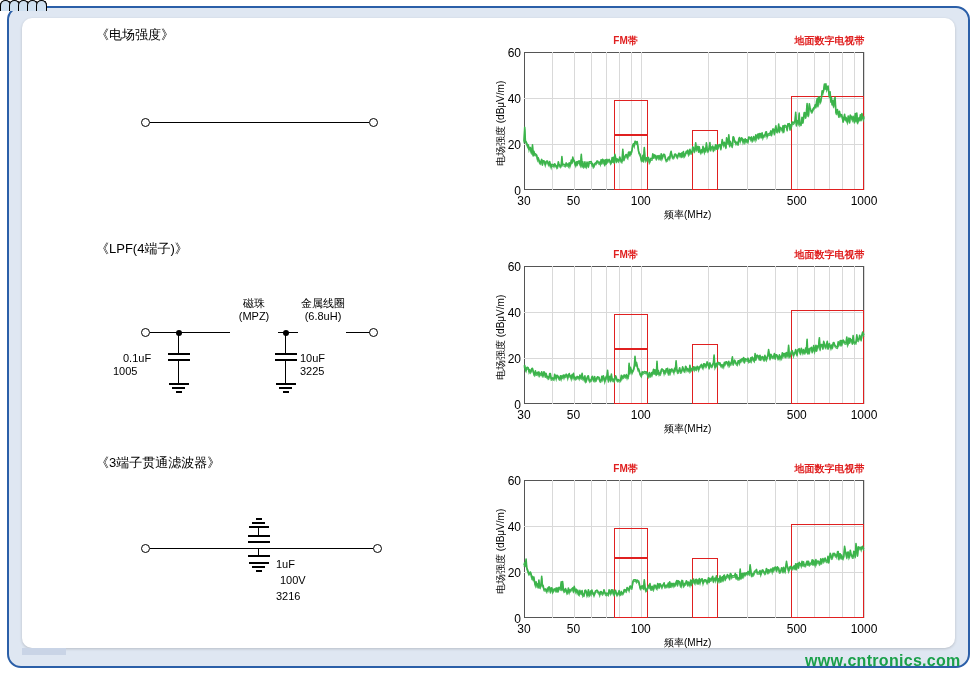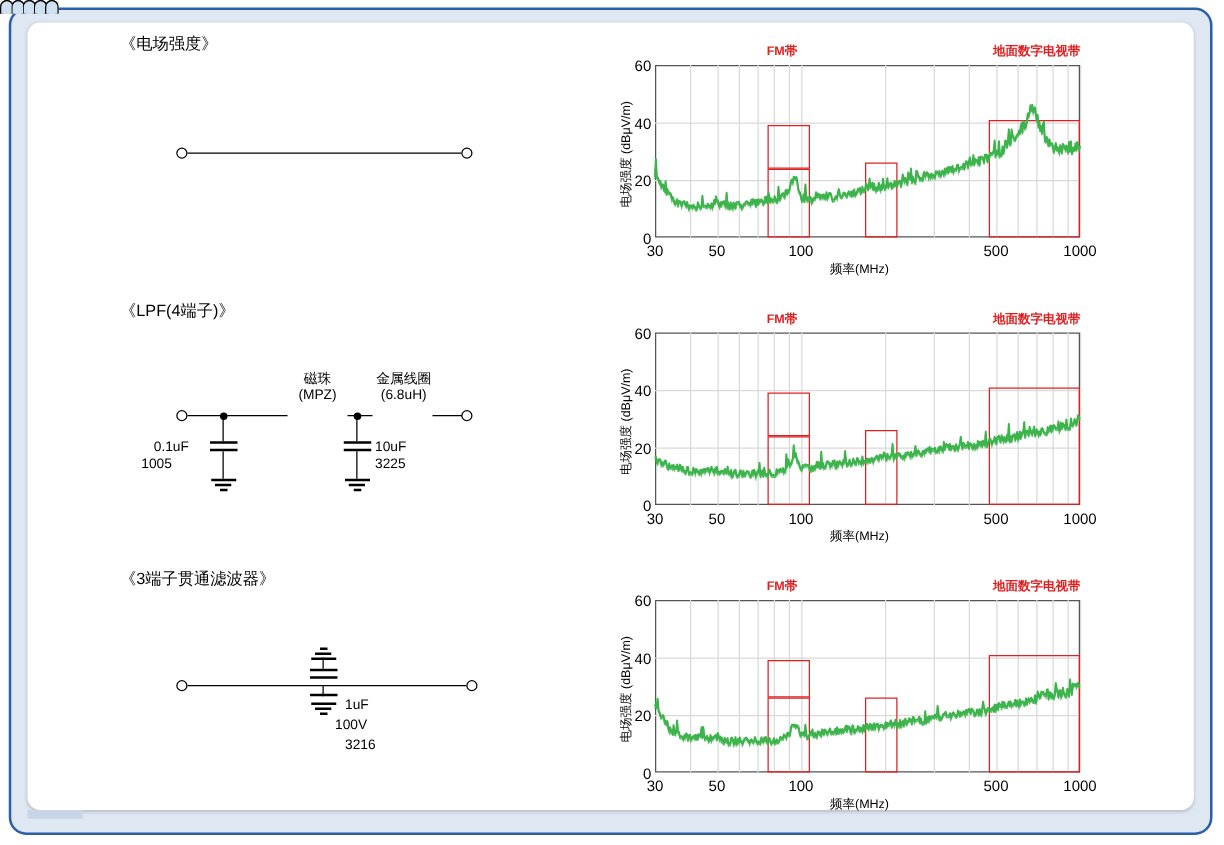--- a/index.html
+++ b/index.html
@@ -154,21 +154,21 @@
     <div class="vwire" style="left:258px;top:526px;height:9px;"></div>
     <div class="capplate" style="left:248px;top:535px;"></div>
     <div class="capplate" style="left:248px;top:541px;"></div>
     <div class="capplate" style="left:248px;top:555px;"></div>
     <div class="vwire" style="left:258px;top:548px;height:9px;"></div>
     <div class="gnd1" style="left:249px;top:562px;"></div>
     <div class="gnd2" style="left:252px;top:566px;"></div>
     <div class="gnd3" style="left:256px;top:570px;"></div>
 
     <div class="lbl" style="left:276px;top:558px;">1uF</div>
-    <div class="lbl" style="left:268px;top:574px;">100V</div>
+    <div class="lbl" style="left:280px;top:574px;">100V</div>
     <div class="lbl" style="left:276px;top:590px;">3216</div>
   </div>
 
   <div id="charts-host">
       <div class="chart" style="left: 0px; top: 0px;">
         <div class="plot" style="left: 524px; top: 52px; width: 340px; height: 138px;"></div>
         <div class="gl" style="left: 551.894px; top: 52px; width: 1px; height: 138px;"></div>
         <div class="gl" style="left: 573.53px; top: 52px; width: 1px; height: 138px;"></div>
         <div class="gl" style="left: 591.208px; top: 52px; width: 1px; height: 138px;"></div>
         <div class="gl" style="left: 606.155px; top: 52px; width: 1px; height: 138px;"></div>
@@ -287,13 +287,14 @@
         <div class="band" style="left: 790.792px; top: 523.7px; width: 73.2079px; height: 94.3px;"></div>
         <div class="bandlbl" style="left: 613.344px; top: 462px; color: rgb(224, 32, 32);">FM帯</div>
         <div class="bandlbl" style="left: 794.416px; top: 462px; color: rgb(224, 32, 32);">地面数字电视带</div>
         <svg class="trace" width="979" height="676" style="pointer-events: none;">
           <polyline points="524.0,565.1 524.7,562.5 525.4,565.6 526.1,559.0 526.8,567.8 527.5,569.6 528.2,571.7 528.9,573.7 529.6,573.1 530.3,572.0 531.0,573.3 531.7,577.4 532.5,576.4 533.2,579.5 533.9,577.0 534.7,582.5 535.4,584.9 536.1,581.8 536.8,585.0 537.5,583.9 538.2,587.1 538.9,580.1 539.6,586.5 540.3,586.9 541.0,584.5 541.7,576.4 542.4,585.2 543.1,585.3 543.9,589.1 544.6,589.4 545.3,588.9 546.1,590.0 546.8,591.1 547.5,588.1 548.2,589.6 549.0,586.7 549.7,587.5 550.4,591.9 551.2,588.2 551.9,587.8 552.6,591.7 553.3,590.7 554.0,589.1 554.7,588.9 555.5,590.1 556.2,587.9 556.9,591.0 557.6,588.0 558.3,590.9 559.0,587.4 559.7,587.7 560.5,588.4 561.2,581.9 561.9,589.6 562.6,581.5 563.3,588.5 564.0,591.0 564.8,590.4 565.5,588.6 566.2,590.1 567.0,592.7 567.7,592.0 568.4,588.0 569.2,591.9 569.9,589.9 570.6,590.4 571.3,589.2 572.1,588.5 572.8,587.8 573.5,591.5 574.2,586.4 575.0,588.9 575.7,591.2 576.4,589.3 577.1,592.2 577.8,590.3 578.5,593.7 579.2,594.3 579.9,590.4 580.6,592.5 581.3,593.0 582.1,590.5 582.8,595.2 583.5,594.4 584.2,594.8 584.9,590.5 585.6,590.1 586.3,591.6 587.0,595.2 587.7,594.0 588.4,589.7 589.1,595.1 589.8,594.4 590.5,591.1 591.2,593.3 591.9,590.0 592.6,592.6 593.3,592.9 594.0,594.9 594.7,593.2 595.4,591.2 596.1,590.6 596.9,590.1 597.6,590.8 598.3,592.2 599.0,592.3 599.7,594.5 600.4,592.0 601.1,591.5 601.8,592.7 602.6,593.6 603.3,592.5 604.0,589.7 604.7,591.7 605.4,593.5 606.2,594.2 606.9,593.0 607.6,593.7 608.4,594.3 609.1,589.9 609.9,591.7 610.6,593.1 611.4,589.9 612.1,591.9 612.8,589.7 613.5,592.3 614.2,594.7 614.9,591.1 615.6,590.4 616.3,592.9 617.0,594.6 617.7,593.3 618.4,593.2 619.1,590.6 619.8,594.3 620.6,593.8 621.3,591.4 622.0,593.4 622.8,593.4 623.5,592.2 624.2,589.6 625.0,590.4 625.7,589.9 626.4,590.6 627.1,587.5 627.8,588.4 628.4,588.6 629.1,590.0 629.8,586.5 630.5,586.0 631.3,587.7 632.0,587.6 632.8,581.7 633.5,580.0 634.3,579.7 635.0,580.0 635.8,579.8 636.5,581.3 637.2,580.1 637.9,580.6 638.6,581.0 639.3,583.5 640.0,587.5 640.7,588.3 641.4,586.1 642.2,586.7 642.9,585.7 643.6,588.4 644.3,579.8 645.0,586.8 645.7,590.3 646.4,590.0 647.1,588.7 647.8,587.5 648.6,585.3 649.3,586.5 650.0,583.5 650.7,588.6 651.4,588.7 652.1,586.3 652.8,588.6 653.5,589.3 654.2,585.1 654.9,586.2 655.6,585.4 656.3,587.6 657.0,588.2 657.7,583.5 658.4,584.2 659.1,587.4 659.8,583.7 660.5,584.2 661.2,585.9 661.9,587.0 662.7,585.1 663.4,584.1 664.1,582.8 664.8,586.4 665.5,586.3 666.2,585.2 666.9,586.1 667.6,585.1 668.3,583.0 669.0,586.8 669.7,581.9 670.4,586.3 671.1,583.4 671.8,585.2 672.5,583.5 673.2,585.3 673.9,583.2 674.6,585.1 675.4,584.4 676.1,582.1 676.8,580.5 677.5,585.0 678.2,580.8 679.0,581.9 679.7,581.6 680.4,585.4 681.2,586.0 681.9,580.4 682.6,580.7 683.4,585.7 684.1,585.1 684.8,583.4 685.6,583.7 686.3,580.9 687.0,581.6 687.8,584.9 688.5,582.0 689.2,583.3 689.9,584.8 690.7,580.0 691.4,584.5 692.1,580.3 692.8,581.5 693.6,579.1 694.3,582.0 695.0,582.9 695.7,579.4 696.4,579.2 697.2,583.1 697.9,580.1 698.6,583.0 699.3,578.6 700.1,582.3 700.8,580.0 701.5,579.0 702.2,578.9 703.0,583.1 703.7,581.0 704.4,579.8 705.1,580.1 705.7,579.8 706.4,580.7 707.1,582.4 707.8,580.9 708.5,577.8 709.2,581.6 709.9,578.3 710.6,579.6 711.3,579.4 712.0,577.7 712.7,576.3 713.4,581.4 714.1,578.8 714.9,578.2 715.6,580.1 716.4,575.8 717.1,578.5 717.8,581.4 718.6,578.7 719.3,580.3 720.0,575.9 720.8,581.3 721.5,578.0 722.2,576.8 723.0,580.5 723.7,575.6 724.4,575.0 725.2,579.5 725.9,577.1 726.6,576.8 727.4,574.5 728.1,576.0 728.8,575.6 729.6,578.8 730.3,573.6 731.0,573.9 731.7,576.9 732.4,575.7 733.1,575.7 733.8,575.7 734.6,575.6 735.3,573.4 736.0,577.9 736.7,574.7 737.4,578.0 738.1,578.6 738.8,577.9 739.5,578.2 740.2,569.0 740.9,578.2 741.6,573.9 742.3,577.0 743.0,573.2 743.7,575.6 744.4,573.1 745.2,574.3 745.9,573.0 746.6,572.9 747.3,573.5 748.0,571.6 748.7,573.0 749.4,573.6 750.1,564.7 750.8,570.3 751.5,575.6 752.2,573.7 752.9,574.8 753.7,574.1 754.4,571.4 755.1,571.1 755.8,570.5 756.5,569.4 757.2,572.6 757.9,572.6 758.6,572.3 759.3,572.4 760.0,570.6 760.7,574.2 761.4,572.4 762.1,570.3 762.8,569.9 763.5,571.3 764.2,572.0 764.9,573.1 765.7,572.3 766.4,568.5 767.1,569.7 767.9,572.7 768.6,569.7 769.3,571.2 770.0,570.7 770.8,569.0 771.5,569.3 772.2,571.5 773.0,567.8 773.7,569.9 774.4,568.3 775.2,567.0 775.9,567.9 776.6,570.5 777.3,566.8 778.0,567.8 778.7,568.2 779.4,571.8 780.1,571.7 780.8,570.7 781.6,567.7 782.3,568.3 783.0,571.8 783.7,567.2 784.4,570.2 785.1,571.3 785.8,566.4 786.5,561.4 787.2,565.8 787.9,567.6 788.6,570.7 789.3,569.0 790.0,566.7 790.7,566.4 791.4,568.1 792.1,567.1 792.8,568.2 793.5,566.9 794.2,565.8 795.0,568.6 795.7,563.7 796.4,568.8 797.1,563.9 797.8,563.6 798.5,567.3 799.2,562.4 799.9,563.7 800.6,563.8 801.3,565.5 802.0,561.3 802.8,565.0 803.5,561.8 804.2,564.9 804.9,564.8 805.6,565.2 806.3,562.9 807.1,561.2 807.8,564.3 808.5,561.3 809.3,564.5 810.0,563.7 810.8,563.0 811.5,562.8 812.2,559.8 813.0,564.3 813.7,560.4 814.5,563.2 815.2,564.7 815.9,559.6 816.6,563.1 817.3,561.3 818.0,561.1 818.7,561.4 819.4,563.6 820.1,563.1 820.8,558.7 821.5,563.0 822.2,560.2 822.9,558.5 823.7,561.1 824.4,559.8 825.1,558.1 825.8,560.1 826.5,561.0 827.3,561.0 828.0,556.2 828.7,562.1 829.4,559.0 830.2,553.2 830.9,555.1 831.6,557.8 832.4,557.4 833.1,553.3 833.9,553.9 834.6,553.4 835.4,555.5 836.1,555.0 836.8,556.5 837.5,551.8 838.2,551.5 838.9,558.9 839.6,553.8 840.3,553.8 841.0,557.9 841.7,555.1 842.4,557.8 843.1,558.2 843.8,555.9 844.6,546.4 845.3,550.7 846.0,553.4 846.8,557.5 847.5,552.4 848.2,552.0 848.9,557.2 849.6,555.9 850.3,550.2 851.0,554.0 851.7,555.1 852.4,556.8 853.1,556.8 853.8,551.2 854.5,552.5 855.3,556.7 856.0,543.6 856.8,550.0 857.5,555.3 858.3,546.9 859.0,548.3 859.7,547.3 860.4,547.2 861.2,549.2 861.9,546.8 862.6,546.3 863.3,548.4 864.0,549.0" fill="none" stroke="#3cb44b" stroke-width="1.6" stroke-linejoin="round"></polyline>
           <polyline points="524.0,566.7 524.7,564.1 525.4,567.2 526.1,560.6 526.8,569.4 527.5,571.2 528.2,573.3 528.9,575.3 529.6,574.7 530.3,573.6 531.0,574.9 531.7,579.0 532.5,578.0 533.2,581.1 533.9,578.6 534.7,584.1 535.4,586.5 536.1,583.4 536.8,586.6 537.5,585.5 538.2,588.7 538.9,581.7 539.6,588.1 540.3,588.5 541.0,586.1 541.7,578.0 542.4,586.8 543.1,586.9 543.9,590.7 544.6,591.0 545.3,590.5 546.1,591.6 546.8,592.7 547.5,589.7 548.2,591.2 549.0,588.3 549.7,589.1 550.4,593.5 551.2,589.8 551.9,589.4 552.6,593.3 553.3,592.3 554.0,590.7 554.7,590.5 555.5,591.7 556.2,589.5 556.9,592.6 557.6,589.6 558.3,592.5 559.0,589.0 559.7,589.3 560.5,590.0 561.2,583.5 561.9,591.2 562.6,583.1 563.3,590.1 564.0,592.6 564.8,592.0 565.5,590.2 566.2,591.7 567.0,594.3 567.7,593.6 568.4,589.6 569.2,593.5 569.9,591.5 570.6,592.0 571.3,590.8 572.1,590.1 572.8,589.4 573.5,593.1 574.2,588.0 575.0,590.5 575.7,592.8 576.4,590.9 577.1,593.8 577.8,591.9 578.5,595.3 579.2,595.9 579.9,592.0 580.6,594.1 581.3,594.6 582.1,592.1 582.8,596.8 583.5,596.0 584.2,596.4 584.9,592.1 585.6,591.7 586.3,593.2 587.0,596.8 587.7,595.6 588.4,591.3 589.1,596.7 589.8,596.0 590.5,592.7 591.2,594.9 591.9,591.6 592.6,594.2 593.3,594.5 594.0,596.5 594.7,594.8 595.4,592.8 596.1,592.2 596.9,591.7 597.6,592.4 598.3,593.8 599.0,593.9 599.7,596.1 600.4,593.6 601.1,593.1 601.8,594.3 602.6,595.2 603.3,594.1 604.0,591.3 604.7,593.3 605.4,595.1 606.2,595.8 606.9,594.6 607.6,595.3 608.4,595.9 609.1,591.5 609.9,593.3 610.6,594.7 611.4,591.5 612.1,593.5 612.8,591.3 613.5,593.9 614.2,596.3 614.9,592.7 615.6,592.0 616.3,594.5 617.0,596.2 617.7,594.9 618.4,594.8 619.1,592.2 619.8,595.9 620.6,595.4 621.3,593.0 622.0,595.0 622.8,595.0 623.5,593.8 624.2,591.2 625.0,592.0 625.7,591.5 626.4,592.2 627.1,589.1 627.8,590.0 628.4,590.2 629.1,591.6 629.8,588.1 630.5,587.6 631.3,589.3 632.0,589.2 632.8,583.3 633.5,581.6 634.3,581.3 635.0,581.6 635.8,581.4 636.5,582.9 637.2,581.7 637.9,582.2 638.6,582.6 639.3,585.1 640.0,589.1 640.7,589.9 641.4,587.7 642.2,588.3 642.9,587.3 643.6,590.0 644.3,581.4 645.0,588.4 645.7,591.9 646.4,591.6 647.1,590.3 647.8,589.1 648.6,586.9 649.3,588.1 650.0,585.1 650.7,590.2 651.4,590.3 652.1,587.9 652.8,590.2 653.5,590.9 654.2,586.7 654.9,587.8 655.6,587.0 656.3,589.2 657.0,589.8 657.7,585.1 658.4,585.8 659.1,589.0 659.8,585.3 660.5,585.8 661.2,587.5 661.9,588.6 662.7,586.7 663.4,585.7 664.1,584.4 664.8,588.0 665.5,587.9 666.2,586.8 666.9,587.7 667.6,586.7 668.3,584.6 669.0,588.4 669.7,583.5 670.4,587.9 671.1,585.0 671.8,586.8 672.5,585.1 673.2,586.9 673.9,584.8 674.6,586.7 675.4,586.0 676.1,583.7 676.8,582.1 677.5,586.6 678.2,582.4 679.0,583.5 679.7,583.2 680.4,587.0 681.2,587.6 681.9,582.0 682.6,582.3 683.4,587.3 684.1,586.7 684.8,585.0 685.6,585.3 686.3,582.5 687.0,583.2 687.8,586.5 688.5,583.6 689.2,584.9 689.9,586.4 690.7,581.6 691.4,586.1 692.1,581.9 692.8,583.1 693.6,580.7 694.3,583.6 695.0,584.5 695.7,581.0 696.4,580.8 697.2,584.7 697.9,581.7 698.6,584.6 699.3,580.2 700.1,583.9 700.8,581.6 701.5,580.6 702.2,580.5 703.0,584.7 703.7,582.6 704.4,581.4 705.1,581.7 705.7,581.4 706.4,582.3 707.1,584.0 707.8,582.5 708.5,579.4 709.2,583.2 709.9,579.9 710.6,581.2 711.3,581.0 712.0,579.3 712.7,577.9 713.4,583.0 714.1,580.4 714.9,579.8 715.6,581.7 716.4,577.4 717.1,580.1 717.8,583.0 718.6,580.3 719.3,581.9 720.0,577.5 720.8,582.9 721.5,579.6 722.2,578.4 723.0,582.1 723.7,577.2 724.4,576.6 725.2,581.1 725.9,578.7 726.6,578.4 727.4,576.1 728.1,577.6 728.8,577.2 729.6,580.4 730.3,575.2 731.0,575.5 731.7,578.5 732.4,577.3 733.1,577.3 733.8,577.3 734.6,577.2 735.3,575.0 736.0,579.5 736.7,576.3 737.4,579.6 738.1,580.2 738.8,579.5 739.5,579.8 740.2,570.6 740.9,579.8 741.6,575.5 742.3,578.6 743.0,574.8 743.7,577.2 744.4,574.7 745.2,575.9 745.9,574.6 746.6,574.5 747.3,575.1 748.0,573.2 748.7,574.6 749.4,575.2 750.1,566.3 750.8,571.9 751.5,577.2 752.2,575.3 752.9,576.4 753.7,575.7 754.4,573.0 755.1,572.7 755.8,572.1 756.5,571.0 757.2,574.2 757.9,574.2 758.6,573.9 759.3,574.0 760.0,572.2 760.7,575.8 761.4,574.0 762.1,571.9 762.8,571.5 763.5,572.9 764.2,573.6 764.9,574.7 765.7,573.9 766.4,570.1 767.1,571.3 767.9,574.3 768.6,571.3 769.3,572.8 770.0,572.3 770.8,570.6 771.5,570.9 772.2,573.1 773.0,569.4 773.7,571.5 774.4,569.9 775.2,568.6 775.9,569.5 776.6,572.1 777.3,568.4 778.0,569.4 778.7,569.8 779.4,573.4 780.1,573.3 780.8,572.3 781.6,569.3 782.3,569.9 783.0,573.4 783.7,568.8 784.4,571.8 785.1,572.9 785.8,568.0 786.5,563.0 787.2,567.4 787.9,569.2 788.6,572.3 789.3,570.6 790.0,568.3 790.7,568.0 791.4,569.7 792.1,568.7 792.8,569.8 793.5,568.5 794.2,567.4 795.0,570.2 795.7,565.3 796.4,570.4 797.1,565.5 797.8,565.2 798.5,568.9 799.2,564.0 799.9,565.3 800.6,565.4 801.3,567.1 802.0,562.9 802.8,566.6 803.5,563.4 804.2,566.5 804.9,566.4 805.6,566.8 806.3,564.5 807.1,562.8 807.8,565.9 808.5,562.9 809.3,566.1 810.0,565.3 810.8,564.6 811.5,564.4 812.2,561.4 813.0,565.9 813.7,562.0 814.5,564.8 815.2,566.3 815.9,561.2 816.6,564.7 817.3,562.9 818.0,562.7 818.7,563.0 819.4,565.2 820.1,564.7 820.8,560.3 821.5,564.6 822.2,561.8 822.9,560.1 823.7,562.7 824.4,561.4 825.1,559.7 825.8,561.7 826.5,562.6 827.3,562.6 828.0,557.8 828.7,563.7 829.4,560.6 830.2,554.8 830.9,556.7 831.6,559.4 832.4,559.0 833.1,554.9 833.9,555.5 834.6,555.0 835.4,557.1 836.1,556.6 836.8,558.1 837.5,553.4 838.2,553.1 838.9,560.5 839.6,555.4 840.3,555.4 841.0,559.5 841.7,556.7 842.4,559.4 843.1,559.8 843.8,557.5 844.6,548.0 845.3,552.3 846.0,555.0 846.8,559.1 847.5,554.0 848.2,553.6 848.9,558.8 849.6,557.5 850.3,551.8 851.0,555.6 851.7,556.7 852.4,558.4 853.1,558.4 853.8,552.8 854.5,554.1 855.3,558.3 856.0,545.2 856.8,551.6 857.5,556.9 858.3,548.5 859.0,549.9 859.7,548.9 860.4,548.8 861.2,550.8 861.9,548.4 862.6,547.9 863.3,550.0 864.0,550.6" fill="none" stroke="#3cb44b" stroke-width="1.2" opacity="0.85"></polyline>
         </svg>
       </div>
     </div>
 
+  <div class="wm" style="left:805px;top:652px;">www.cntronics.com</div>
 </div>
 
 </body></html>

